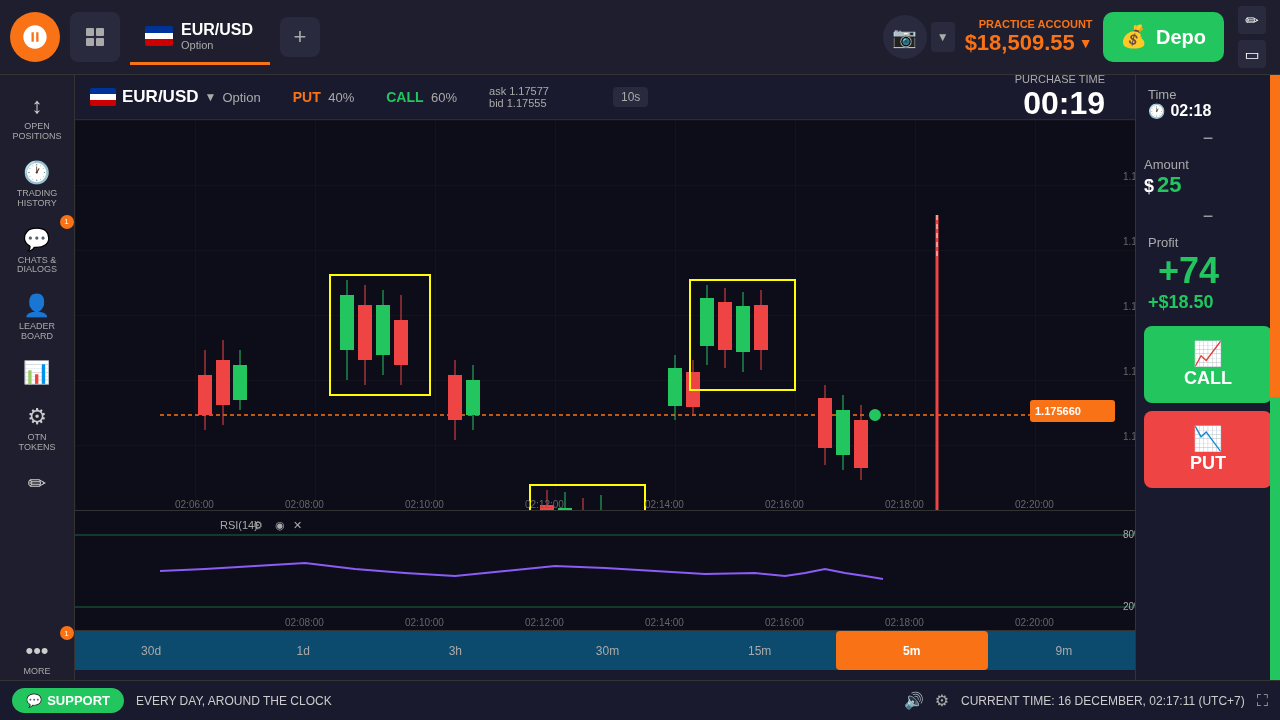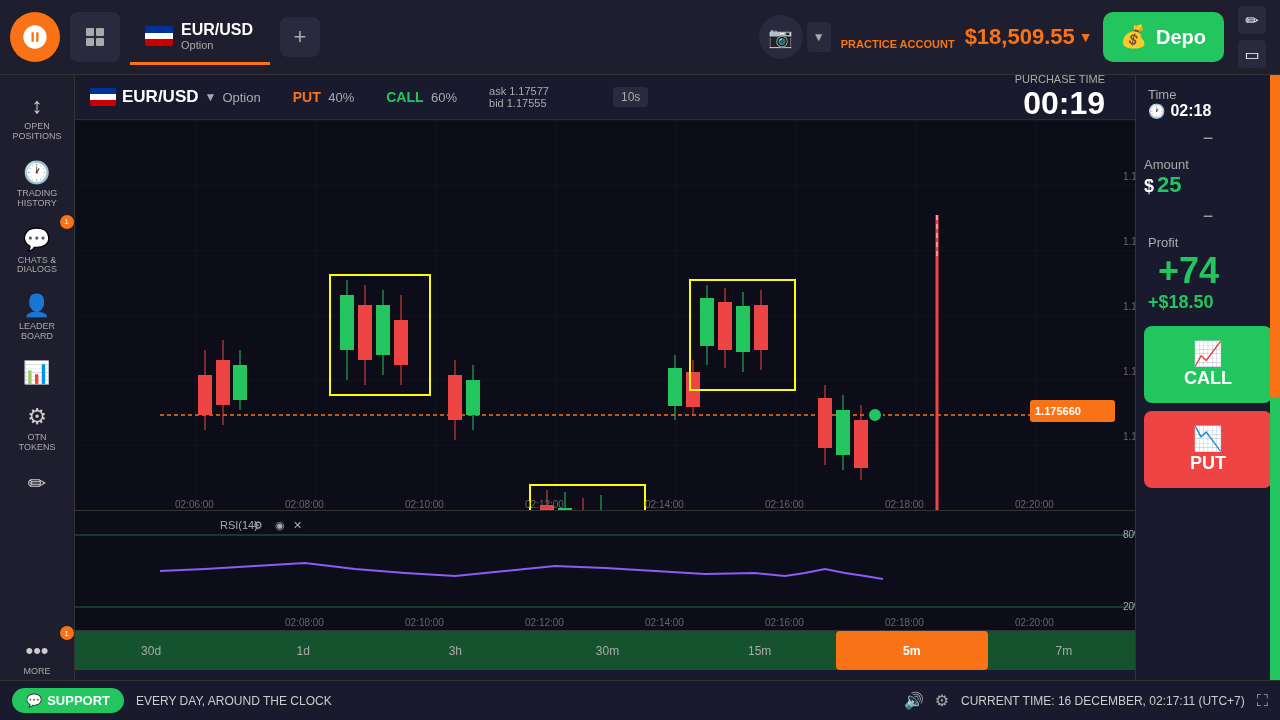--- a/index.html
+++ b/index.html
@@ -11,21 +11,21 @@
     .logo-btn svg { width: 28px; height: 28px; fill: #fff; }
     .grid-btn { width: 50px; height: 50px; background: #2a2a3e; border-radius: 8px; display: flex; align-items: center; justify-content: center; cursor: pointer; }
     .pair-tab { height: 55px; background: #1e1e2e; border-bottom: 3px solid #f97316; display: flex; align-items: center; padding: 0 15px; gap: 8px; cursor: pointer; min-width: 140px; }
     .pair-flag { width: 28px; height: 20px; background: linear-gradient(#003399 33%, #fff 33%, #fff 66%, #cc0000 66%); border-radius: 2px; }
     .pair-name { font-size: 16px; font-weight: bold; color: #fff; }
     .add-btn { width: 40px; height: 40px; background: #2a2a3e; border-radius: 8px; display: flex; align-items: center; justify-content: center; font-size: 22px; color: #aaa; cursor: pointer; }
     .spacer { flex: 1; }
     .camera-area { display: flex; align-items: center; gap: 4px; }
     .camera-btn { width: 44px; height: 44px; background: #2a2a3e; border-radius: 50%; display: flex; align-items: center; justify-content: center; cursor: pointer; font-size: 20px; }
     .caret-btn { background: #2a2a3e; height: 30px; padding: 0 6px; border-radius: 4px; display: flex; align-items: center; cursor: pointer; font-size: 12px; color: #aaa; }
-    .account-area { display: flex; flex-direction: row; align-items: flex-end; gap: 10px; }
+    .account-area { display: flex; flex-direction: column; align-items: flex-end; }
     .practice-label { font-size: 11px; color: #f97316; font-weight: bold; }
     .balance { font-size: 22px; font-weight: bold; color: #f97316; display: flex; align-items: center; gap: 4px; }
     .balance-caret { font-size: 14px; color: #f97316; cursor: pointer; }
     .deposit-btn { height: 50px; background: #22c55e; border-radius: 10px; padding: 0 18px; display: flex; align-items: center; gap: 8px; font-size: 18px; font-weight: bold; color: #fff; cursor: pointer; }
 
     
     .left-sidebar { position: absolute; left: 0; top: 75px; width: 75px; height: 620px; background: #1e1e2e; display: flex; flex-direction: column; align-items: center; padding: 10px 0; gap: 2px; border-right: 1px solid #333; }
     .sidebar-item { width: 65px; display: flex; flex-direction: column; align-items: center; padding: 8px 4px; gap: 3px; cursor: pointer; border-radius: 6px; }
     .sidebar-icon { font-size: 22px; color: #ccc; }
     .sidebar-label { font-size: 9px; color: #aaa; text-align: center; text-transform: uppercase; line-height: 1.1; }
@@ -43,21 +43,21 @@
     .pt-label { font-size: 11px; color: #aaa; text-align: right; }
     .pt-time { font-size: 32px; font-weight: bold; color: #fff; }
     .put-label { font-size: 14px; font-weight: bold; color: #f97316; }
     .put-pct { font-size: 13px; color: #aaa; }
     .call-label-chart { font-size: 14px; font-weight: bold; color: #22c55e; }
     .call-pct { font-size: 13px; color: #aaa; }
 
     
     .chart-main { height: 390px; position: relative; overflow: hidden; background: #0d0d1a; }
     .chart-rsi { height: 120px; background: #0f766e; border-top: 1px solid #333; position: relative; overflow: hidden; }
-    .timeframe-bar { height: 40px; background: #14532d; display: flex; align-items: center; border-top: 1px solid #333; }
+    .timeframe-bar { height: 40px; background: #0c4a6e; display: flex; align-items: center; border-top: 1px solid #333; }
     .tf-item { flex: 1; text-align: center; font-size: 12px; color: #aaa; cursor: pointer; height: 100%; display: flex; align-items: center; justify-content: center; }
     .tf-item.active { background: #f97316; color: #fff; font-weight: bold; border-radius: 4px; }
 
     
     .right-panel { position: absolute; right: 0; top: 75px; width: 145px; height: 645px; background: #1a1a2e; border-left: 1px solid #333; display: flex; flex-direction: column; }
     .rp-time { padding: 12px 12px 5px; }
     .rp-label { font-size: 13px; color: #aaa; }
     .rp-time-val { display: flex; align-items: center; gap: 5px; font-size: 16px; font-weight: bold; color: #fff; }
     .rp-clock { font-size: 14px; color: #aaa; }
     .rp-divider { text-align: center; font-size: 18px; color: #aaa; margin: 3px 0; }
@@ -344,21 +344,21 @@
     <div class="tf-item">
         <span>30m</span>
       </div>
     <div class="tf-item">
         <span>15m</span>
       </div>
     <div class="tf-item active">
         <span>5m</span>
       </div>
     <div class="tf-item">
-        <span>7m</span>
+        <span>9m</span>
       </div>
   </div>
 </div>
 
 <div class="right-panel">
   <div class="rp-time">
     <div class="rp-label">Time</div>
     <div class="rp-time-val">
       <span class="rp-clock">🕐</span>
       <span>02:18</span>

